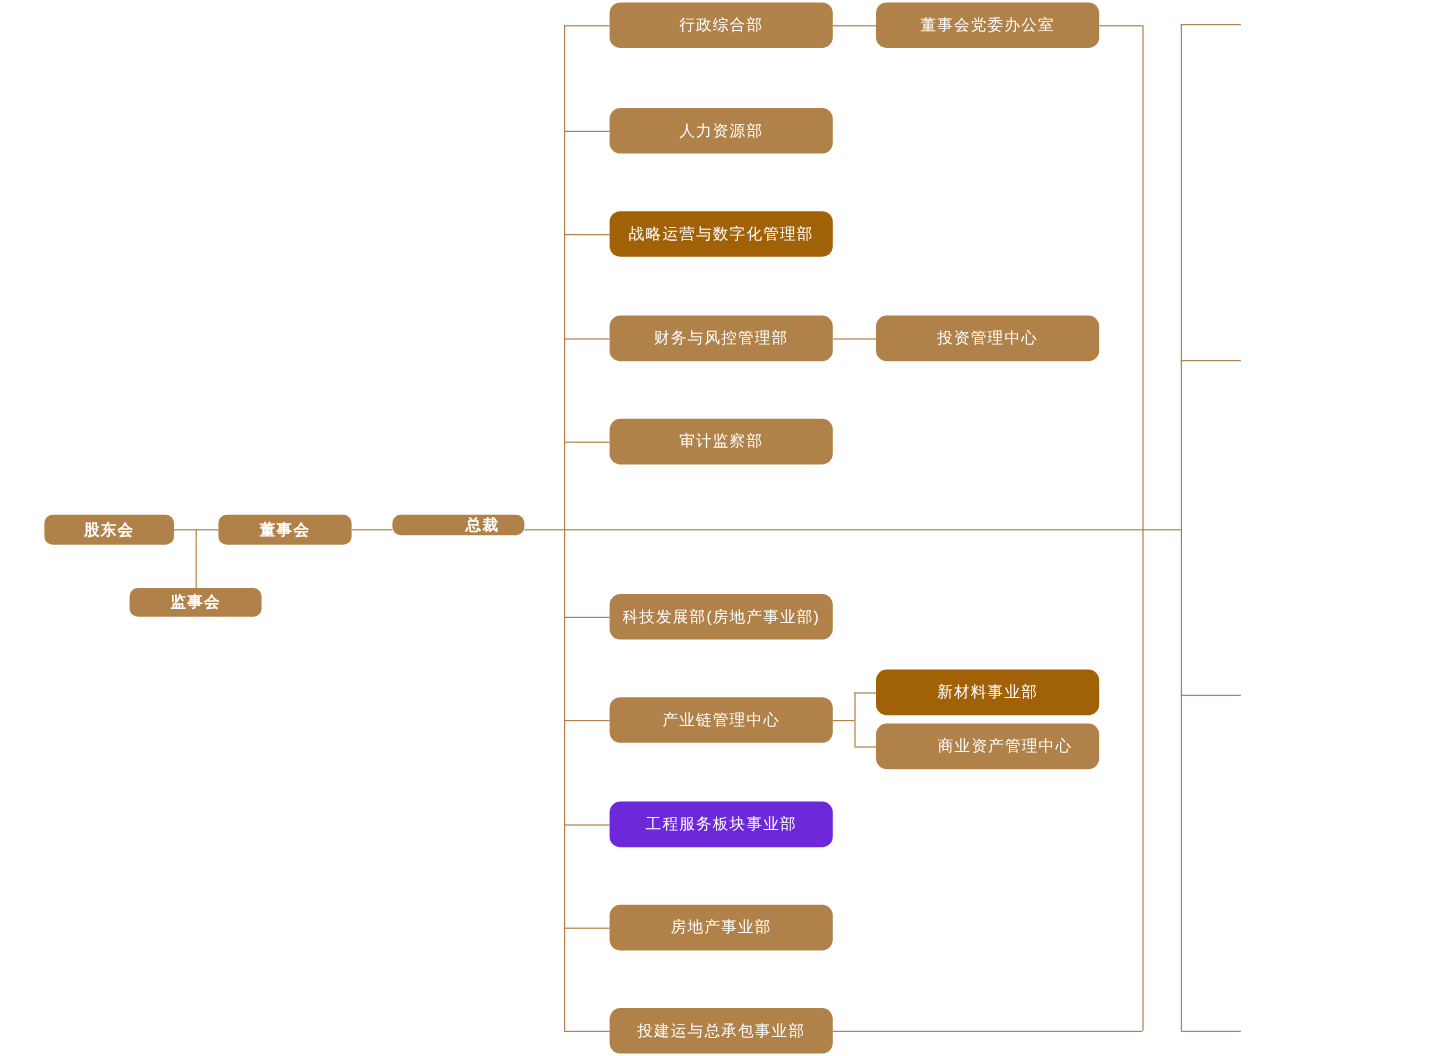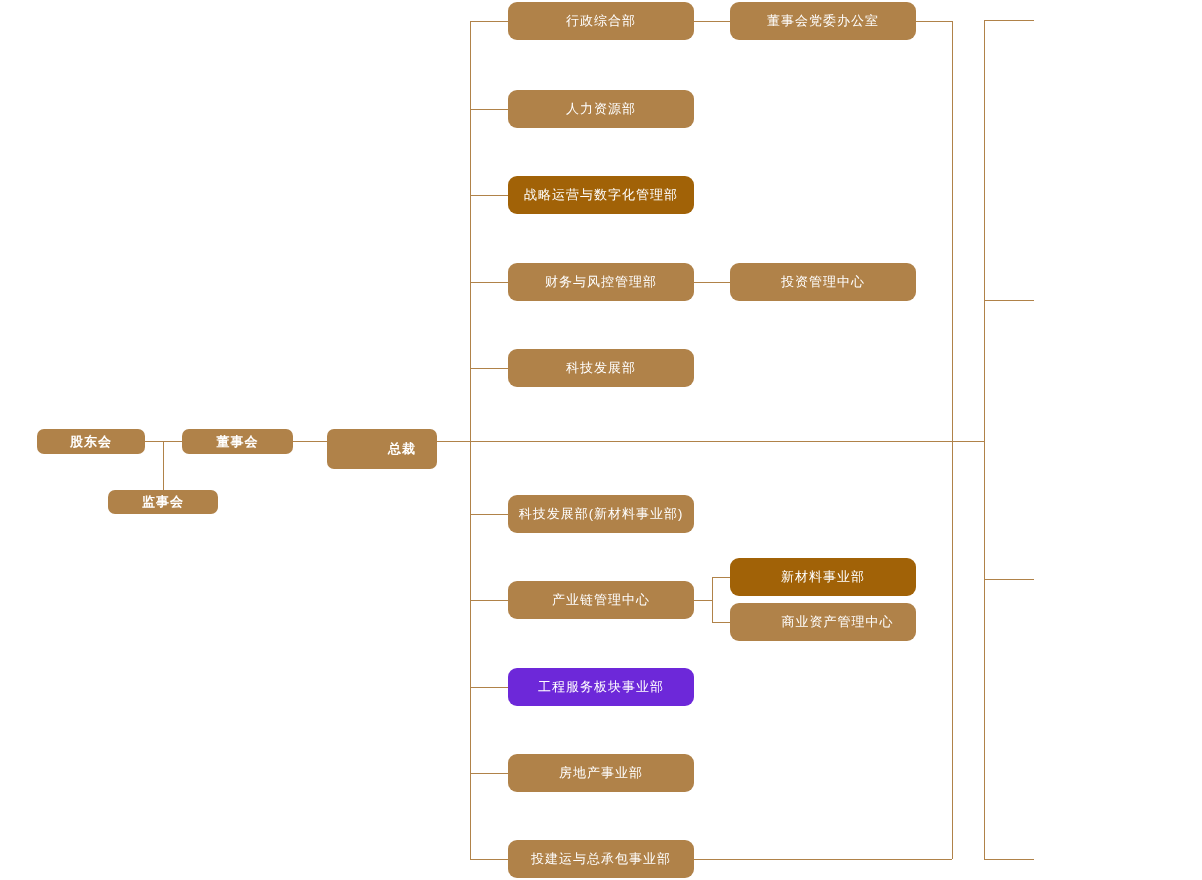--- a/index.html
+++ b/index.html
@@ -67,29 +67,29 @@
     <div class="line" style="left: 984px; top: 300px; width: 50px; height: 1px; background: rgb(176, 130, 73);"></div>
     <div class="line" style="left: 984px; top: 579px; width: 50px; height: 1px; background: rgb(176, 130, 73);"></div>
     <div class="line" style="left: 984px; top: 859px; width: 50px; height: 1px; background: rgb(176, 130, 73);"></div>
     <div class="line" style="left: 694px; top: 282px; width: 36px; height: 1px; background: rgb(176, 130, 73);"></div>
     <div class="line" style="left: 694px; top: 600px; width: 18px; height: 1px; background: rgb(176, 130, 73);"></div>
     <div class="line" style="left: 712px; top: 577px; width: 1px; height: 45px; background: rgb(176, 130, 73);"></div>
     <div class="line" style="left: 712px; top: 577px; width: 18px; height: 1px; background: rgb(176, 130, 73);"></div>
     <div class="line" style="left: 712px; top: 622px; width: 18px; height: 1px; background: rgb(176, 130, 73);"></div>
     <div class="node small" style="left: 37px; top: 429px; width: 108px; height: 25px; background: rgb(176, 130, 73); color: rgb(255, 255, 255);">股东会</div>
     <div class="node small" style="left: 182px; top: 429px; width: 111px; height: 25px; background: rgb(176, 130, 73); color: rgb(255, 255, 255);">董事会</div>
-    <div class="node small" style="left: 327px; top: 429px; width: 110px; height: 40px; background: rgb(176, 130, 73); color: rgb(255, 255, 255); padding-left: 40px;">总裁</div>
+    <div class="node small" style="left: 327px; top: 429px; width: 110px; height: 17px; background: rgb(176, 130, 73); color: rgb(255, 255, 255); padding-left: 40px;">总裁</div>
     <div class="node small" style="left: 108px; top: 490px; width: 110px; height: 24px; background: rgb(176, 130, 73); color: rgb(255, 255, 255);">监事会</div>
     <div class="node" style="left: 508px; top: 2px; width: 186px; height: 38px; background: rgb(176, 130, 73); color: rgb(255, 255, 255); text-align: right;">行政综合部</div>
     <div class="node" style="left: 730px; top: 2px; width: 186px; height: 38px; background: rgb(176, 130, 73); color: rgb(255, 255, 255);">董事会党委办公室</div>
     <div class="node" style="left: 508px; top: 90px; width: 186px; height: 38px; background: rgb(176, 130, 73); color: rgb(255, 255, 255);">人力资源部</div>
     <div class="node" style="left: 508px; top: 176px; width: 186px; height: 38px; background: #a16207; color: rgb(255, 255, 255);">战略运营与数字化管理部</div>
     <div class="node" style="left: 508px; top: 263px; width: 186px; height: 38px; background: rgb(176, 130, 73); color: rgb(255, 255, 255);">财务与风控管理部</div>
     <div class="node" style="left: 730px; top: 263px; width: 186px; height: 38px; background: rgb(176, 130, 73); color: rgb(255, 255, 255);">投资管理中心</div>
-    <div class="node" style="left: 508px; top: 349px; width: 186px; height: 38px; background: rgb(176, 130, 73); color: rgb(255, 255, 255);">科技发展部</div>
-    <div class="node" style="left: 508px; top: 495px; width: 186px; height: 38px; background: rgb(176, 130, 73); color: rgb(255, 255, 255);">科技发展部(新材料事业部)</div>
+    <div class="node" style="left: 508px; top: 349px; width: 186px; height: 38px; background: rgb(176, 130, 73); color: rgb(255, 255, 255);">审计监察部</div>
+    <div class="node" style="left: 508px; top: 495px; width: 186px; height: 38px; background: rgb(176, 130, 73); color: rgb(255, 255, 255);">科技发展部(房地产事业部)</div>
     <div class="node" style="left: 508px; top: 581px; width: 186px; height: 38px; background: rgb(176, 130, 73); color: rgb(255, 255, 255); text-align: center;">产业链管理中心</div>
     <div class="node" style="left: 730px; top: 558px; width: 186px; height: 38px; background: #a16207; color: rgb(255, 255, 255);">新材料事业部</div>
     <div class="node" style="left: 730px; top: 603px; width: 186px; height: 38px; background: rgb(176, 130, 73); color: rgb(255, 255, 255); padding-left: 29px;">商业资产管理中心</div>
     <div class="node" style="left: 508px; top: 668px; width: 186px; height: 38px; background: #6d28d9; color: rgb(255, 255, 255);">工程服务板块事业部</div>
     <div class="node" style="left: 508px; top: 754px; width: 186px; height: 38px; background: rgb(176, 130, 73); color: rgb(255, 255, 255);">房地产事业部</div>
     <div class="node" style="left: 508px; top: 840px; width: 186px; height: 38px; background: rgb(176, 130, 73); color: rgb(255, 255, 255);">投建运与总承包事业部</div>
   </div>
 
 </body></html>

